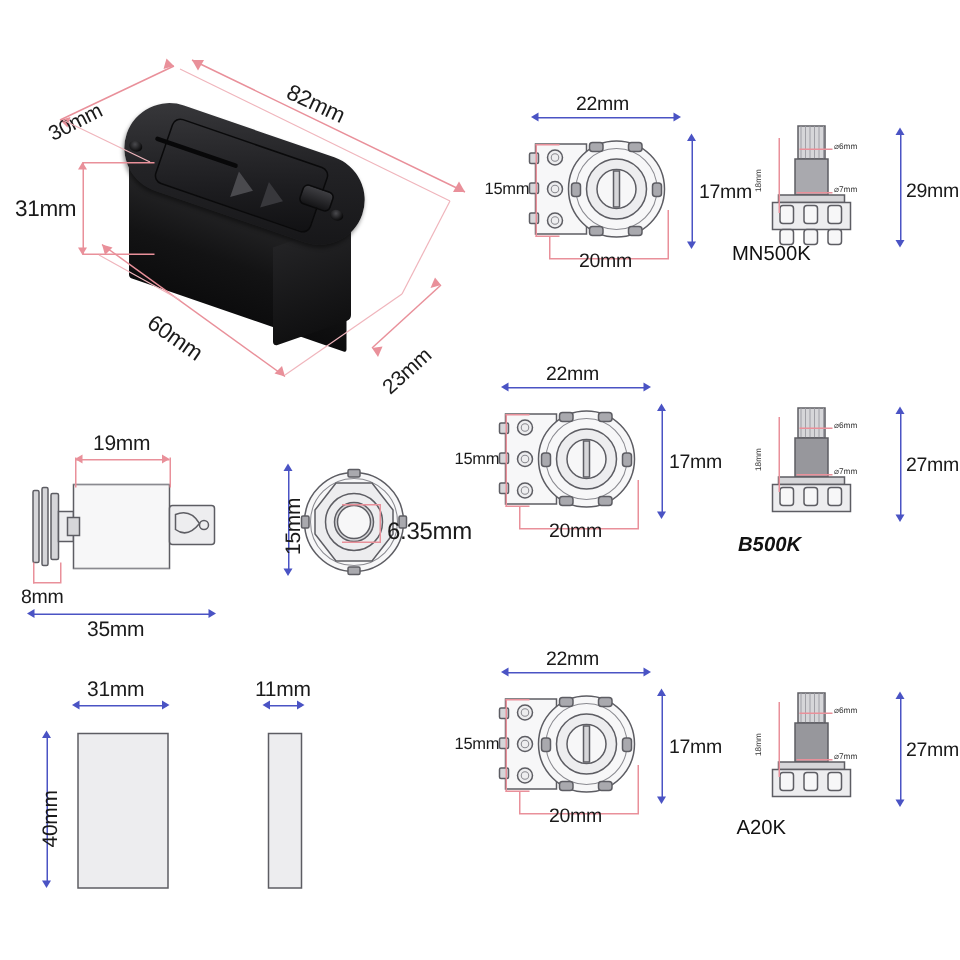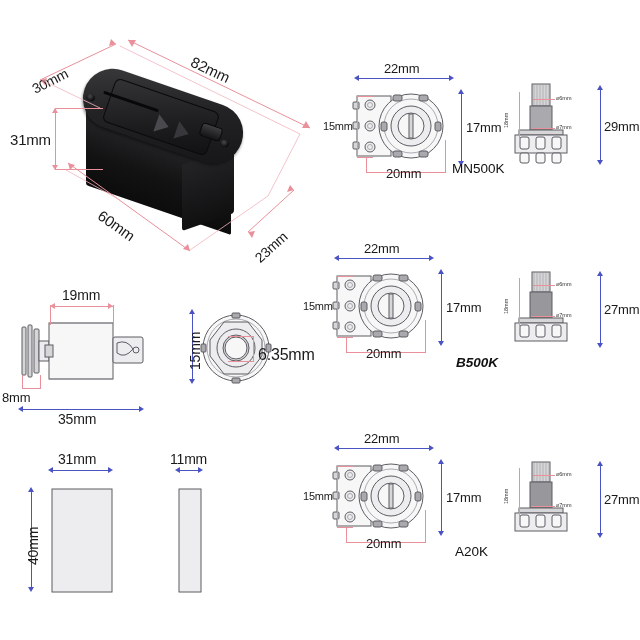--- a/index.html
+++ b/index.html
@@ -25,20 +25,21 @@
   }
   .dim.sm{font-size:11px;}
   .dim.xs{font-size:5.5px;color:#333;letter-spacing:0;}
   .dim.big{font-size:16px;}
   .partlabel{
     position:absolute;
     font-size:13.5px;
     color:#111;
     white-space:nowrap;
     line-height:1;
+    margin-left:36px;
   }
   .partlabel.italic{font-style:italic;font-weight:bold;}
   .rot-90{transform:rotate(-90deg);transform-origin:0 0;}
 
   
   .dl{position:absolute;background:#4a53c4;}
   .dl.h{height:1px;}
   .dl.v{width:1px;}
 
   
@@ -210,21 +211,21 @@
   <div class="extline v" style="left:50px;top:305px;height:20px;"></div>
   <div class="extline v" style="left:113px;top:305px;height:20px;"></div>
   <div class="extline h" style="left:50px;top:306px;width:63px;"></div>
   <div class="arw red l" style="left:50px;top:303px;"></div>
   <div class="arw red r" style="left:108px;top:303px;"></div>
   <div class="dim" style="left:62px;top:288px;font-size:14px;">19mm</div>
 
   <div class="extline v" style="left:22px;top:375px;height:14px;"></div>
   <div class="extline v" style="left:40px;top:375px;height:14px;"></div>
   <div class="extline h" style="left:22px;top:388px;width:18px;"></div>
-  <div class="dim" style="left:2px;top:391px;font-size:13px;">8mm</div>
+  <div class="dim" style="left:14px;top:391px;font-size:13px;">8mm</div>
 
   <div class="dl h" style="left:22px;top:409px;width:120px;"></div>
   <div class="arw l" style="left:18px;top:406px;"></div>
   <div class="arw r" style="left:139px;top:406px;"></div>
   <div class="dim" style="left:58px;top:412px;font-size:14px;">35mm</div>
 
   <div class="abs" style="left:198px;top:310px;">
     <svg width="76" height="76" viewBox="0 0 76 76">
       <circle class="fill-w" cx="38" cy="38" r="33"></circle>
       <circle class="ln-thin" cx="38" cy="38" r="29"></circle>

